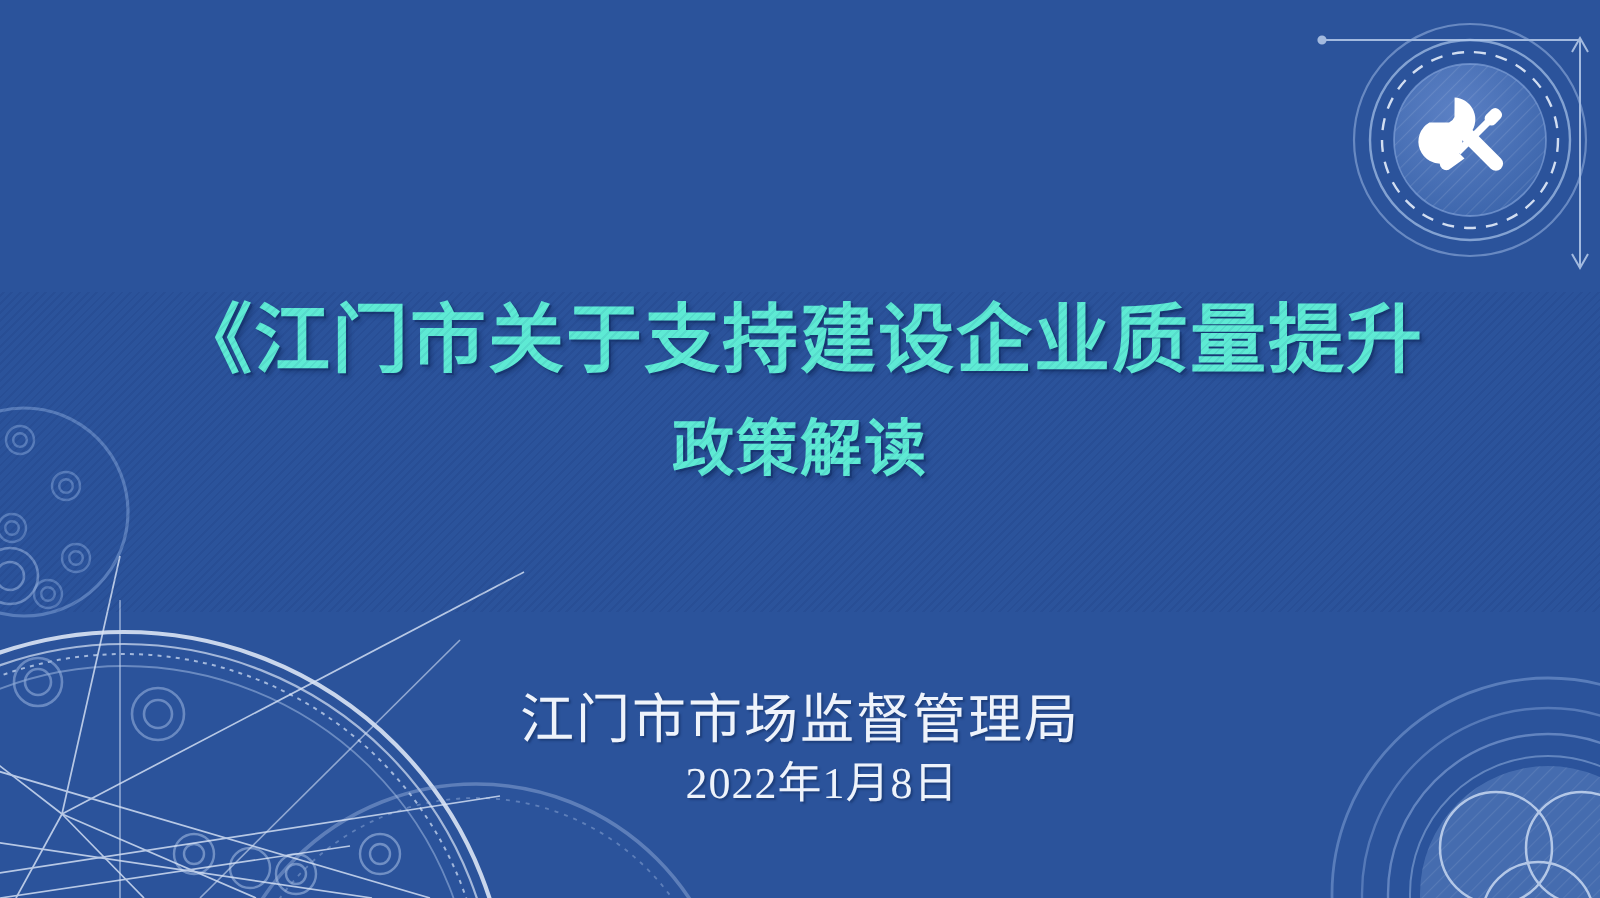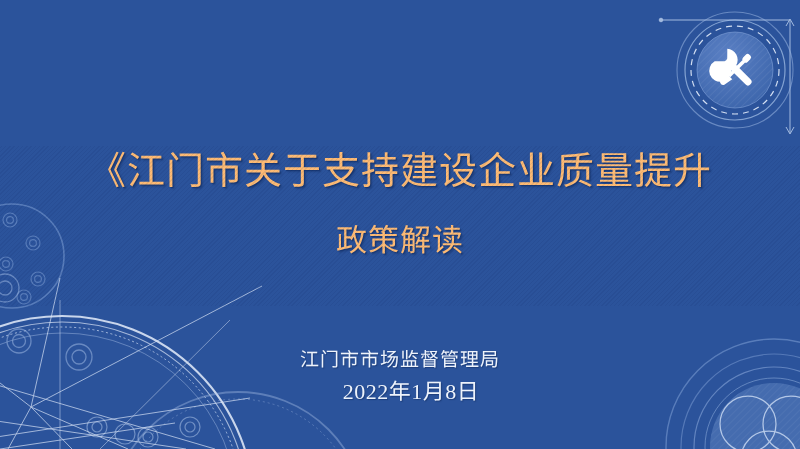--- a/index.html
+++ b/index.html
@@ -31,35 +31,35 @@
     position: absolute;
     left: 0;
     right: 0;
     top: 146px;
     text-align: center;
     z-index: 6;
   }
   .title-line {
     display: block;
     font-family: "Liberation Sans", "DejaVu Sans", sans-serif;
-    font-weight: normal;
+    font-weight: bold;
     font-size: 38px;
     line-height: 50px;
     letter-spacing: 1px;
-    color: #fdba74;
+    color: #5eead4;
     text-shadow:
        1px 1px 0 rgba(18,48,104,0.55),
        2px 2px 2px rgba(15,40,90,0.40);
     white-space: nowrap;
     text-align: center;
   }
   .title-line.l3 {
     font-size: 31px;
     line-height: 46px;
-    margin-top: 22px;
+    margin-top: 6px;
   }
 
   
   .title-hatch {
     position: absolute;
     left: 0; right: 0;
     top: 146px;
     height: 160px;
     z-index: 7;
     pointer-events: none;
@@ -78,21 +78,21 @@
     position: absolute;
     left: 0;
     right: 0;
     top: 344px;
     text-align: center;
     z-index: 6;
   }
   .footer-line {
     display: block;
     font-family: "Liberation Serif", "DejaVu Serif", serif;
-    font-size: 19px;
+    font-size: 27px;
     line-height: 32px;
     color: #eef3fb;
     letter-spacing: 1px;
     text-shadow: 1px 1px 1px rgba(16,42,92,0.5);
     white-space: nowrap;
   }
   .footer-line.date { font-size: 22px; letter-spacing: 0.5px; padding-left: 22px; }
 </style>
 </head>
 <body>

